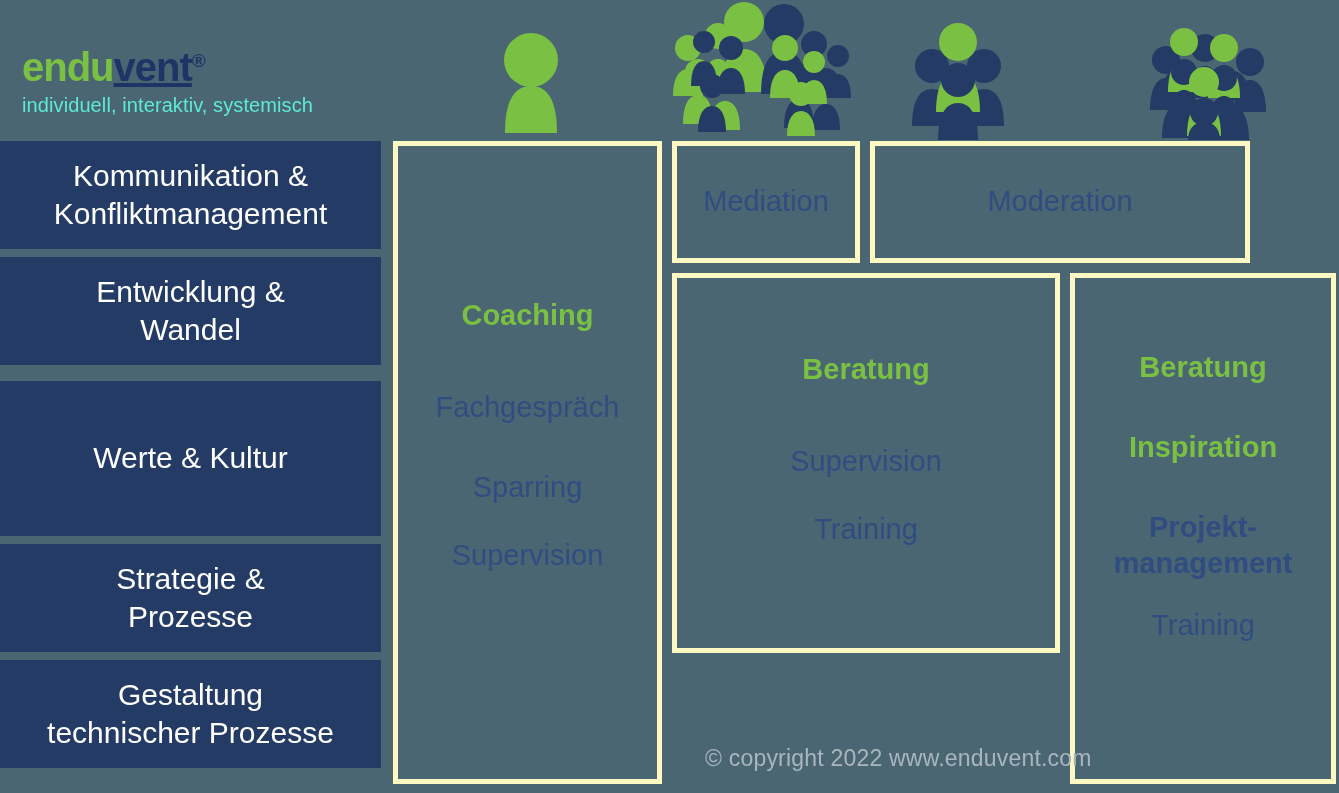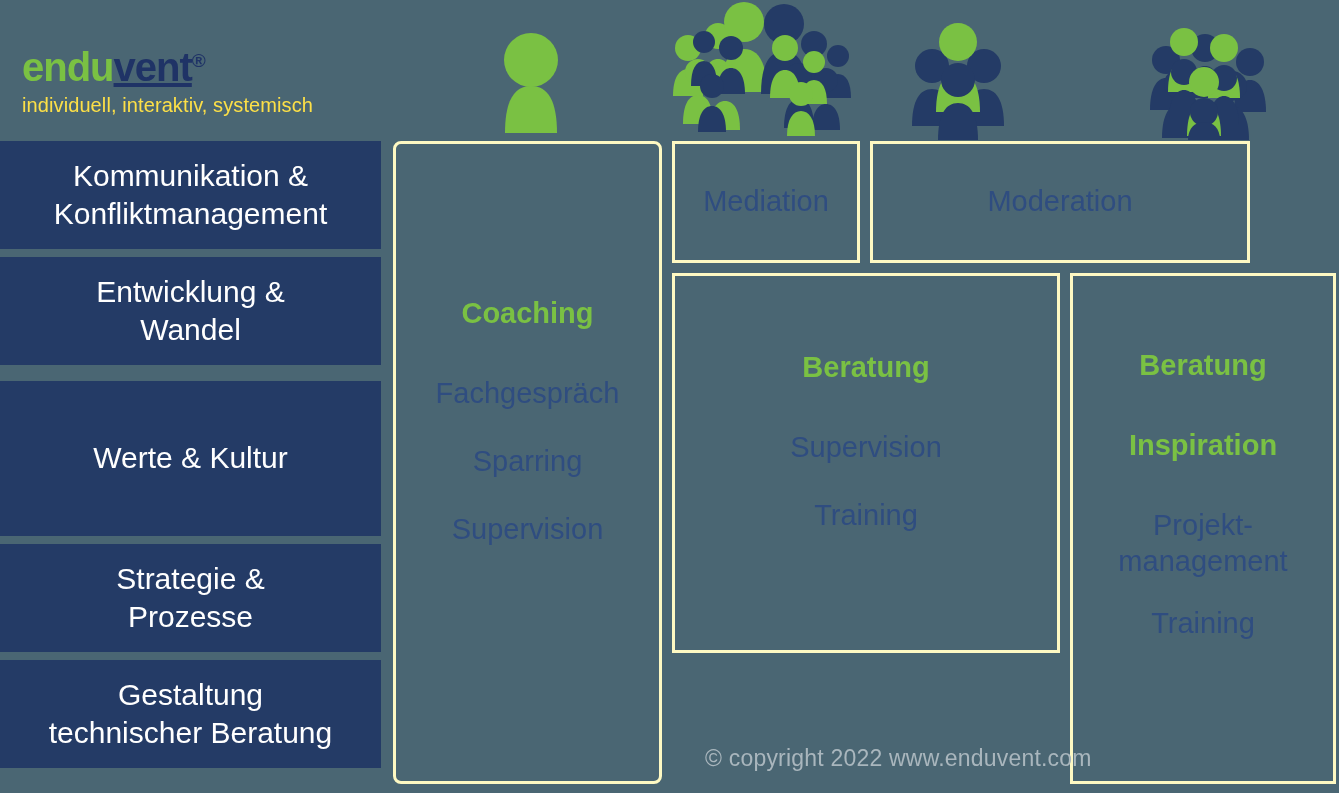--- a/index.html
+++ b/index.html
@@ -40,21 +40,21 @@
   .brand-wordmark .wm-b { color: #1f3366; text-decoration: underline; }
   .brand-wordmark .wm-r {
     color: #1f3366;
     font-size: 19px;
     vertical-align: super;
     font-weight: bold;
   }
   .brand-tagline {
     margin-top: 6px;
     font-size: 20px;
-    color: #fde047;
+    color: #5eead4;
     letter-spacing: 0.1px;
     white-space: nowrap;
   }
 
   
   .icon-slot {
     position: absolute;
     top: 0;
     height: 140px;
   }
@@ -80,21 +80,21 @@
     padding: 4px 10px;
     margin-bottom: 8px;
   }
   .topic-card.h-2 { height: 108px; }
   .topic-card.h-1 { height: 155px; margin-top: 16px; }
 
   
   .panel {
     position: absolute;
     box-sizing: border-box;
-    border: 3px solid #fef9c3;
+    border: 5px solid #fef9c3;
     background: transparent;
     color: #2f4d80;
     text-align: center;
   }
   .panel-inner {
     width: 100%;
     height: 100%;
     display: flex;
     flex-direction: column;
     align-items: center;
@@ -104,26 +104,26 @@
     font-size: 29px;
     line-height: 1.24;
     color: #2f4d80;
     padding: 0 8px;
   }
   .panel-line.accent {
     color: #7ac143;
     font-weight: bold;
   }
   .panel-line.sp-lg { margin-bottom: 44px; }
-  .panel-line.sp-md { margin-bottom: 32px; }
-  .panel-line.sp-sm { margin-bottom: 26px; }
+  .panel-line.sp-md { margin-bottom: 32px; margin-top: 12px; }
+  .panel-line.sp-sm { margin-bottom: 26px; font-weight: bold; }
 
   
   #panel-coaching {
-    left: 393px;  top: 141px;  width: 269px;  height: 643px; border-radius: 8px;
+    left: 393px;  top: 141px;  width: 269px;  height: 643px;
   }
   #panel-coaching .panel-inner { justify-content: flex-start; padding-top: 152px; }
 
   #panel-mediation {
     left: 672px;  top: 141px;  width: 188px;  height: 122px;
   }
   #panel-moderation {
     left: 870px;  top: 141px;  width: 380px;  height: 122px;
   }
   #panel-beratung-mid {
@@ -285,21 +285,21 @@
     </div>
     <div class="topic-card h-2">
       <div>
         <div>Strategie &amp;</div>
         <div>Prozesse</div>
       </div>
     </div>
     <div class="topic-card h-2">
       <div>
         <div>Gestaltung</div>
-        <div>technischer Beratung</div>
+        <div>technischer Prozesse</div>
       </div>
     </div>
   </div>
 
   <div class="panel" id="panel-coaching">
     <div class="panel-inner">
       <div class="panel-line accent sp-lg">Coaching</div>
       <div class="panel-line sp-md">Fachgespräch</div>
       <div class="panel-line sp-md">Sparring</div>
       <div class="panel-line">Supervision</div>

